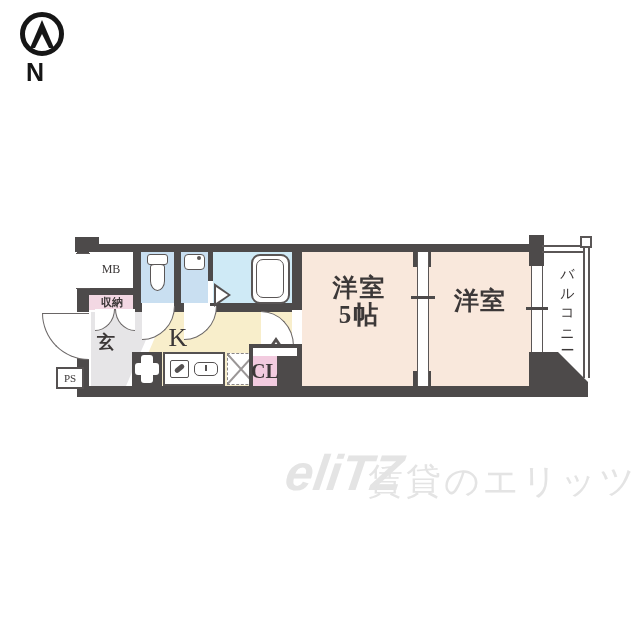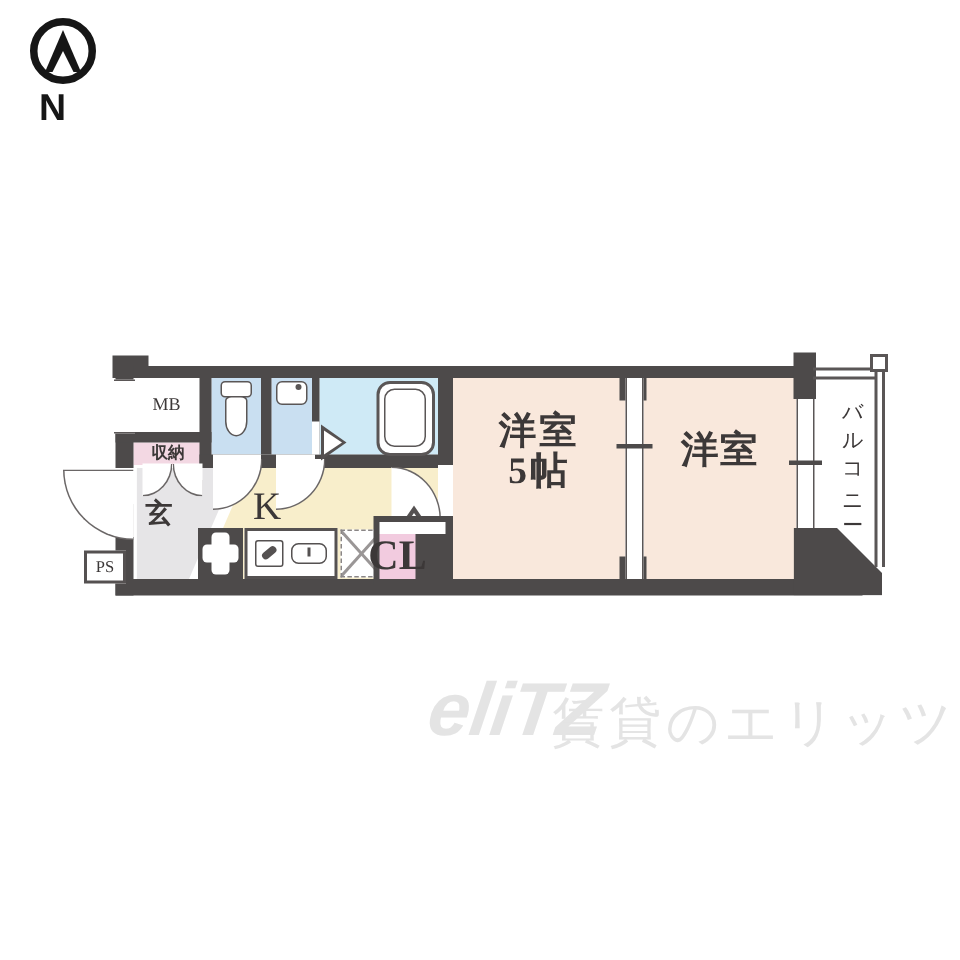--- a/index.html
+++ b/index.html
@@ -102,21 +102,21 @@
       <div class="abs" style="left:10px;top:2px;width:2px;height:6px;background:#555151"></div>
     </div>
   </div>
   <div class="abs" style="left:227px;top:353px;width:26px;height:32px;background:#fff;border:1.5px dashed #8a8686;overflow:hidden">
     <div class="abs" style="left:-7px;top:14px;width:40px;height:1.5px;background:#9a9696;transform:rotate(48deg)"></div>
     <div class="abs" style="left:-7px;top:14px;width:40px;height:1.5px;background:#9a9696;transform:rotate(-48deg)"></div>
   </div>
 
   <div class="abs w" style="left:249px;top:344px;width:53px;height:46px">
     <div class="abs white" style="left:4px;top:4px;width:44px;height:8px"></div>
-    <div class="abs lbl" style="left:4px;top:12px;width:24px;height:30px;background:var(--closet);font-size:28px;font-weight:bold">CL</div>
+    <div class="abs lbl" style="left:4px;top:12px;width:24px;height:30px;background:var(--closet);font-size:20px;font-weight:bold">CL</div>
   </div>
 
   <div class="abs" style="left:56px;top:367px;width:28px;height:22px;background:#fff;border:2px solid #555151">
     <div class="abs lbl" style="left:0;top:0;width:24px;height:18px;font-size:11px">PS</div>
   </div>
 
   <div class="abs lbl" style="left:89px;top:252px;width:44px;height:36px;font-size:12px">MB</div>
   <div class="abs lbl" style="left:89px;top:295px;width:46px;height:15px;font-size:11px;font-weight:bold">収納</div>
   <div class="abs lbl" style="left:88px;top:330px;width:36px;height:26px;font-size:18px;font-weight:bold">玄</div>
   <div class="abs lbl" style="left:158px;top:322px;width:40px;height:32px;font-size:26px">K</div>

